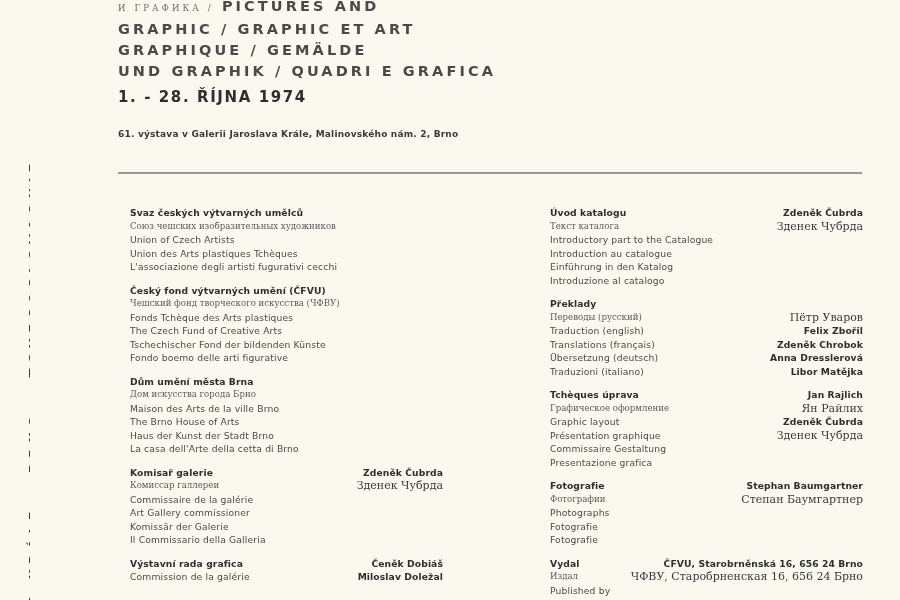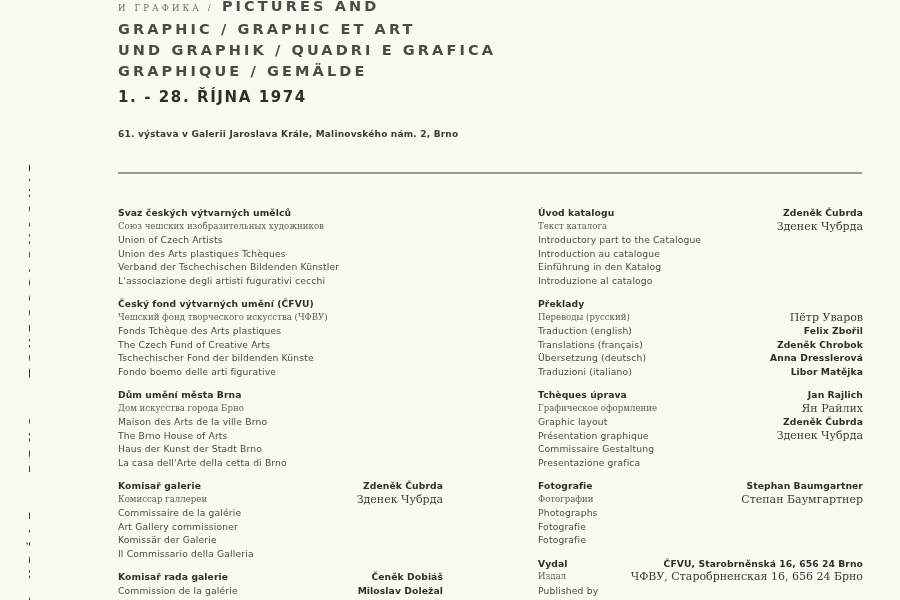--- a/index.html
+++ b/index.html
@@ -81,21 +81,21 @@
     .col.right { left: 538px; }
 
     .section { position: relative; margin-bottom: 10px; }
     .row {
       position: relative;
       height: 13.5px;
       line-height: 13.5px;
       font-size: 9.2px;
       white-space: nowrap;
     }
-    .row .l { position: absolute; left: 0; top: 0; }
+    .row .l { position: absolute; left: 12px; top: 0; }
     .row .r { position: absolute; right: 0; top: 0; text-align: left; }
     .b {
       font-family: "DejaVu Sans", sans-serif;
       font-weight: bold;
       color: #2e2e2c;
       letter-spacing: 0.1px;
     }
     .n {
       font-family: "DejaVu Sans", sans-serif;
       font-weight: normal;
@@ -120,22 +120,22 @@
 
   <div class="spine">
     <div class="spine-inner">EXPOSITION • GALERIE JAROSLAVA KRÁLE • BRNO • TCHECOSLOVAQUIE</div>
   </div>
 
   <div class="header">
     <div class="title-line">
       <span class="ru">И ГРАФИКА /</span><span> PICTURES AND</span>
     </div>
     <div class="title-line">GRAPHIC / GRAPHIC ET ART</div>
+    <div class="title-line">GRAPHIQUE / GEMÄLDE</div>
     <div class="title-line">UND GRAPHIK / QUADRI E GRAFICA</div>
-    <div class="title-line">GRAPHIQUE / GEMÄLDE</div>
   </div>
 
   <div class="date">1. - 28. ŘÍJNA 1974</div>
   <div class="subtitle">61. výstava v Galerii Jaroslava Krále, Malinovského nám. 2, Brno</div>
   <div class="rule"></div>
 
   <div class="col left" id="col-left">
       <div class="section">
         <div class="row">
           <span class="l b">Svaz českých výtvarných umělců</span>
@@ -143,23 +143,20 @@
         <div class="row">
           <span class="l ru">Союз чешских изобразительных художников</span>
         </div>
         <div class="row">
           <span class="l n">Union of Czech Artists</span>
         </div>
         <div class="row">
           <span class="l n">Union des Arts plastiques Tchèques</span>
         </div>
         <div class="row">
-          <span class="l n">Verband der Tschechischen Bildenden Künstler</span>
-        </div>
-        <div class="row">
           <span class="l n">L'associazione degli artisti fugurativi cecchi</span>
         </div>
       </div>
       <div class="section">
         <div class="row">
           <span class="l b">Český fond výtvarných umění (ČFVU)</span>
         </div>
         <div class="row">
           <span class="l ru">Чешский фонд творческого искусства (ЧФВУ)</span>
         </div>
@@ -213,21 +210,21 @@
         </div>
         <div class="row">
           <span class="l n">Komissär der Galerie</span>
         </div>
         <div class="row">
           <span class="l n">Il Commissario della Galleria</span>
         </div>
       </div>
       <div class="section">
         <div class="row">
-          <span class="l b">Komisař rada galerie</span>
+          <span class="l b">Výstavní rada grafica</span>
           <span class="r b">Čeněk Dobiáš</span>
         </div>
         <div class="row">
           <span class="l n">Commission de la galérie</span>
           <span class="r b">Miloslav Doležal</span>
         </div>
       </div>
     </div>
   <div class="col right" id="col-right">
       <div class="section">

